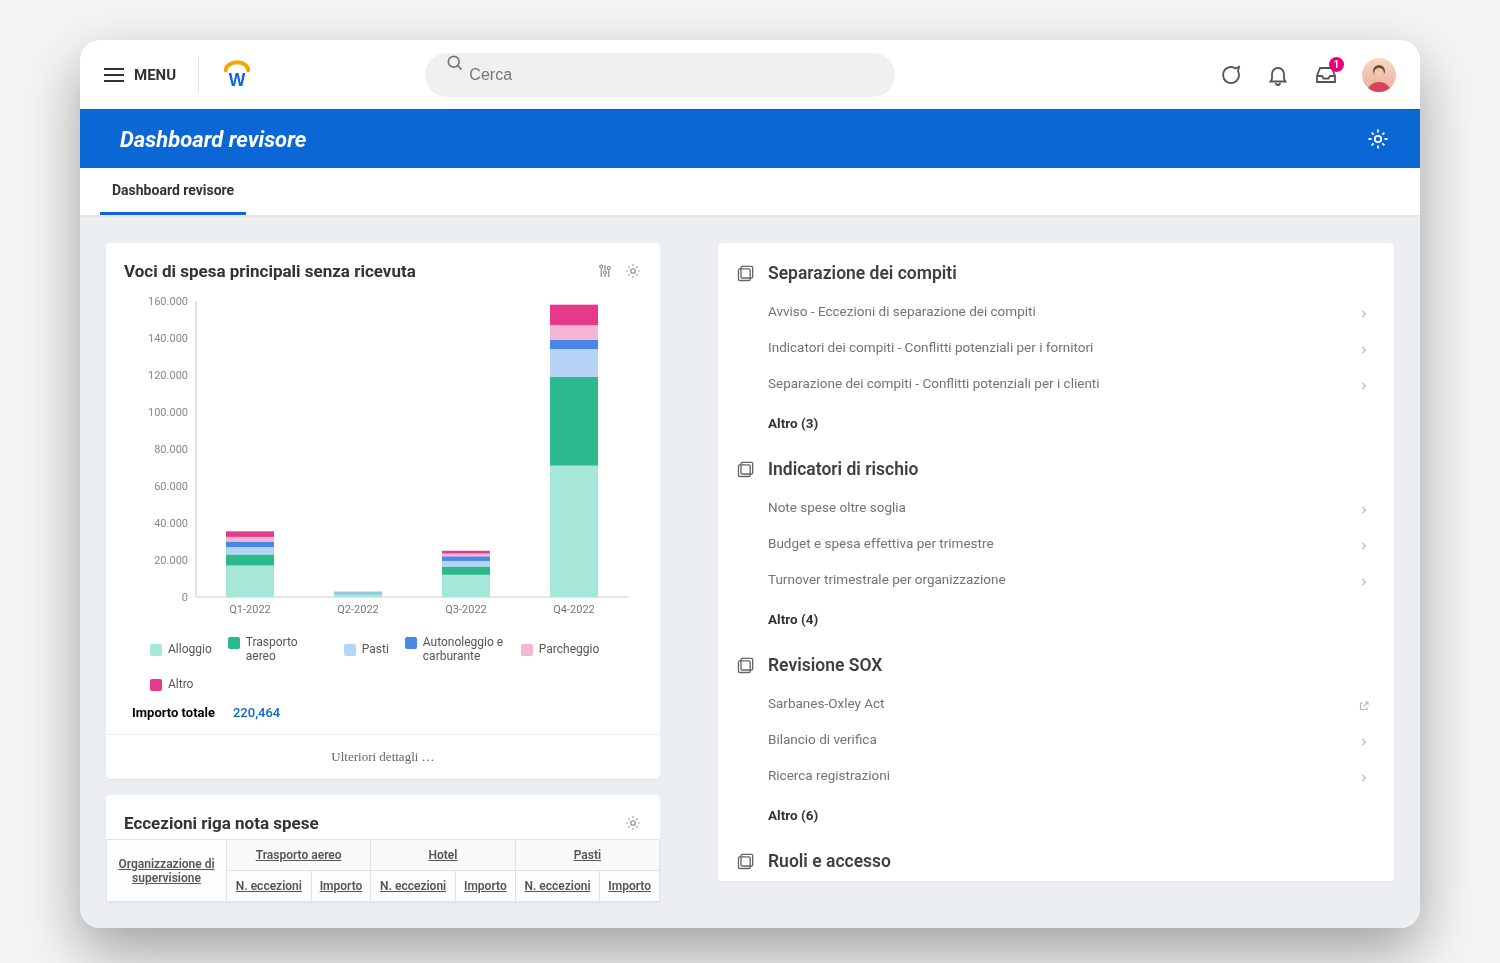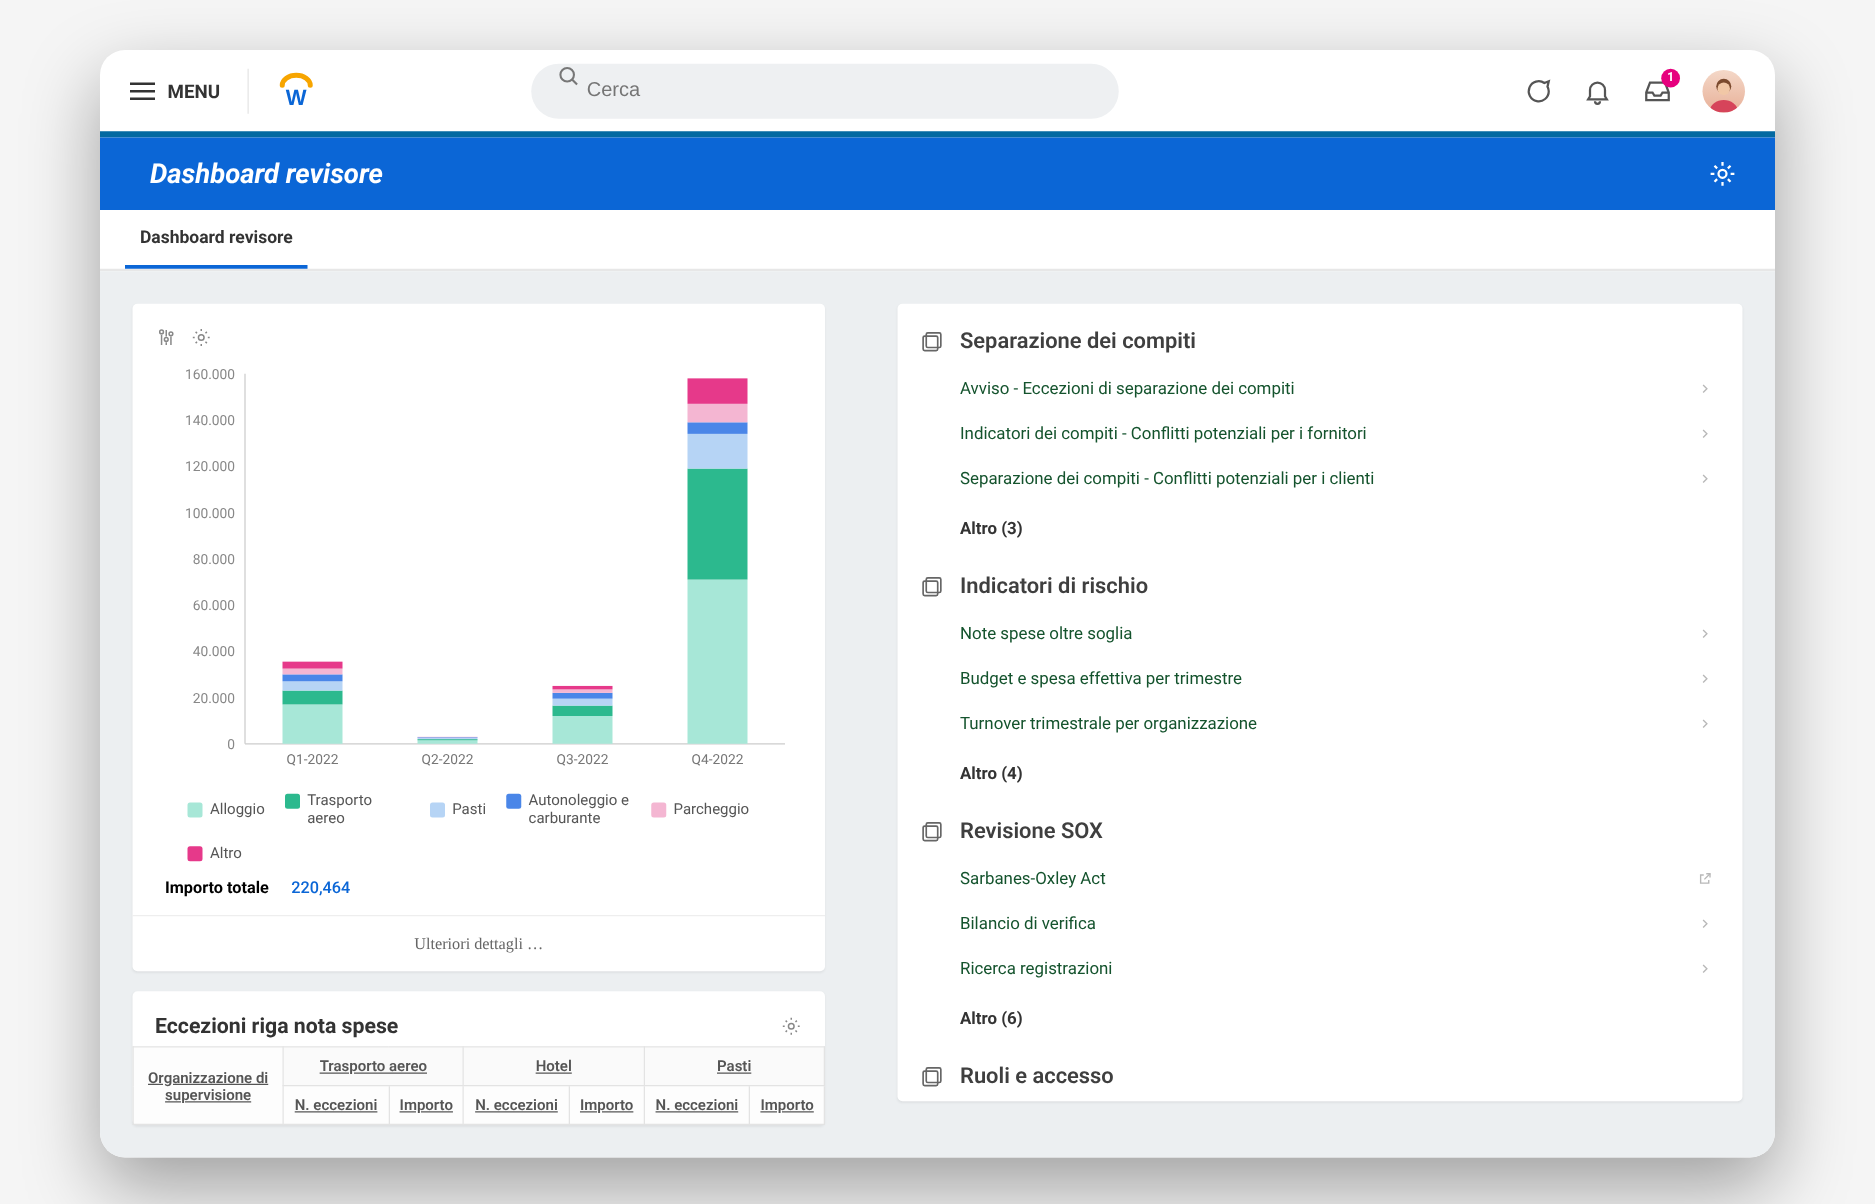--- a/index.html
+++ b/index.html
@@ -1,18 +1,18 @@
 <!DOCTYPE html>
 <html><head>
 <meta charset="utf-8">
 <style>
 * { margin: 0; padding: 0; box-sizing: border-box; }
 body { font-family: -apple-system, BlinkMacSystemFont, "Segoe UI", Roboto, Arial, sans-serif; background:#f5f5f5; display:flex; justify-content:center; align-items:flex-start; padding:40px 20px; }
 .window { width:1340px; background:#fff; border-radius:20px; overflow:hidden; box-shadow:0 24px 60px rgba(0,0,0,.35); }
-.topbar { display:flex; align-items:center; height:70px; padding:0 24px; gap:22px; border-bottom:5px solid #0369a1; }
+.topbar { display:flex; align-items:center; height:70px; padding:0 24px; gap:22px; border-bottom:1px solid #0369a1; }
 .menu-btn { display:flex; align-items:center; gap:10px; font-weight:700; font-size:15px; color:#333; cursor:pointer; }
 .hamburger { width:20px; height:14px; display:flex; flex-direction:column; justify-content:space-between; }
 .hamburger span { display:block; height:2px; background:#333; }
 .divider { width:1px; height:36px; background:#e5e5e5; }
 .logo { width:32px; height:32px; position:relative; }
 .logo svg { width:100%; height:100%; }
 .search { flex:0 0 470px; margin:0 auto; display:flex; background:#eef0f2; border-radius:999px; height:44px; padding:0 20px; gap:4px; color:#6b7280; }
 .search input { border:none; background:transparent; font-size:16px; outline:none; flex:1; color:#333; }
 .tb-right { margin-left:auto; display:flex; align-items:center; gap:24px; }
 .icon-btn { width:24px; height:24px; color:#555; cursor:pointer; position:relative; }
@@ -44,21 +44,21 @@
 .kv .k { color:#000000; font-weight:700; }
 .kv .v { color:#0b66d6; font-weight:500; }
 .card-foot { border-top:1px solid #eee; margin:0 -18px; padding:14px 0; text-align:center; font-size:13px; color:#666;font-family:Liberation Serif, serif; }
 .table { width:100%; border-collapse:collapse; font-size:12px; color:#555; }
 .table th { border:1px solid #e3e3e3; padding:8px 6px; font-weight:600; text-align:center; background:#fdfdfd; }
 .table th.group { background:#fafafa; }
 .section-head { display:flex; align-items:center; gap:12px; padding:4px 0 10px 0; }
 .section-icon { width:20px; height:20px; }
 .section-icon svg { width:100%; height:100%; stroke:#666; fill:none; stroke-width:1.6; }
 .section-title { font-size:17.5px; font-weight:600; color:#3f3f3f; }
-.link-row { display:flex; align-items:center; justify-content:space-between; padding:10px 6px 10px 32px; font-size:13.5px; color:#14532d; cursor:pointer; }
+.link-row { display:flex; align-items:flex-end; justify-content:space-between; padding:10px 6px 10px 32px; font-size:13.5px; color:#737373; cursor:pointer; }
 .chev { width:12px; height:12px; }
 .chev svg { width:100%; height:100%; stroke:#b8b8b8; fill:none; stroke-width:2.2; }
 .more { padding:14px 0 20px 32px; font-size:13.5px; font-weight:700; color:#333; cursor:pointer; }
 .rcard { background:#fff; border-radius:4px; box-shadow:0 1px 2px rgba(0,0,0,.06); padding:16px 18px 0 18px; }
 .ext-icon svg { stroke:#b8b8b8; }
 </style>
 </head>
 <body>
 
 <div class="window">
@@ -128,20 +128,21 @@
   <div class="tabs">
     <div class="tab">Dashboard revisore</div>
   </div>
 
   <div class="content">
 
     <div class="col col-left">
 
       <div class="card">
         <div class="card-head">
+          <div class="card-title">Voci di spesa principali senza ricevuta</div>
           <div class="card-actions">
             <div class="mini-icon"><svg viewBox="0 0 24 24">
                   <circle cx="7" cy="6" r="2"></circle>
                   <line x1="7" y1="9" x2="7" y2="20"></line>
                   <circle cx="12" cy="14" r="2"></circle>
                   <line x1="12" y1="4" x2="12" y2="11"></line>
                   <line x1="12" y1="17" x2="12" y2="20"></line>
                   <circle cx="17" cy="8" r="2"></circle>
                   <line x1="17" y1="11" x2="17" y2="20"></line>
                 </svg></div>

